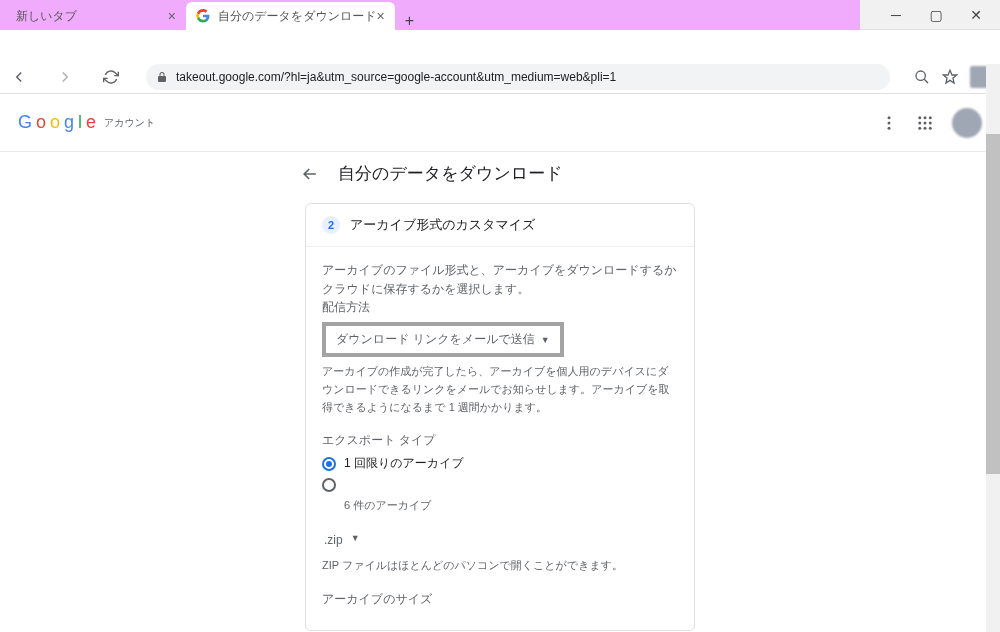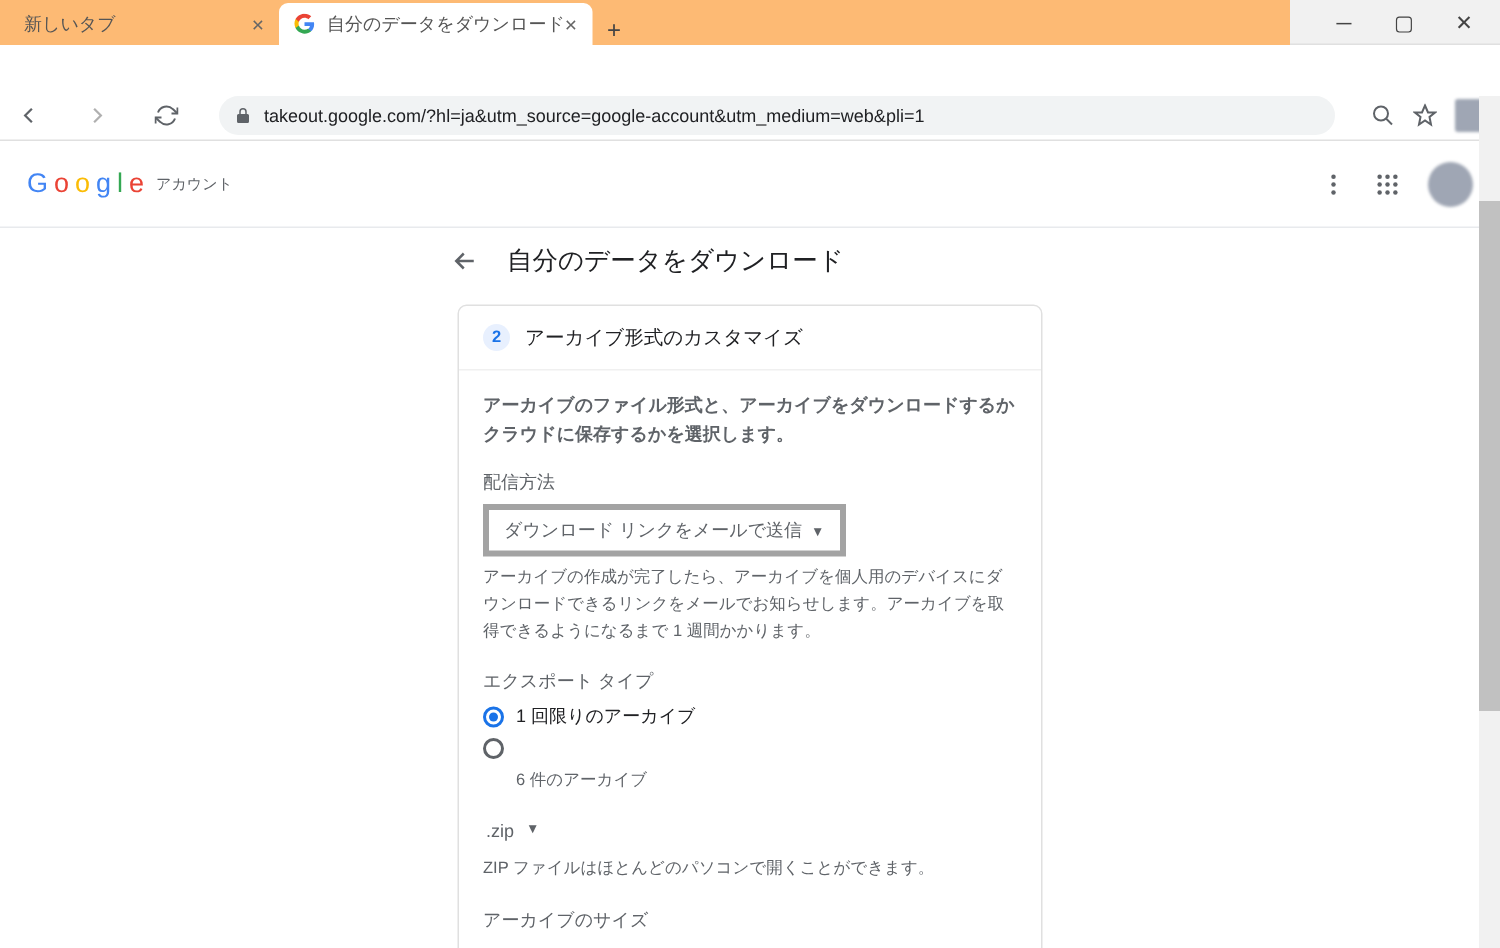--- a/index.html
+++ b/index.html
@@ -3,21 +3,21 @@
 <meta charset="utf-8">
 <style>
 * { box-sizing: border-box; margin: 0; padding: 0; }
 body { font-family: "Segoe UI", Arial, sans-serif; font-size: 13px; color: #202124; background: #fff; width: 1000px; height: 632px; overflow: hidden; }
 
 
 .window-controls { height: 30px; display: flex; justify-content: flex-end; align-items: center; padding-right: 4px; background: #f1f1f1; border-bottom: 1px solid #e0e0e0; }
 .window-controls span { width: 40px; text-align: center; font-size: 14px; color: #444; }
 
 
-.tab-bar { height: 30px; background: #fdba74; display: flex; align-items: flex-end; padding-left: 6px; position: absolute; top: 0; left: 0; right: 140px; }
+.tab-bar { height: 30px; background: #f0abfc; display: flex; align-items: flex-end; padding-left: 6px; position: absolute; top: 0; left: 0; right: 140px; }
 .tab { display: flex; align-items: center; height: 28px; padding: 0 10px; font-size: 12px; color: #555; min-width: 180px; position: relative; border-radius: 6px 6px 0 0; }
 .tab.active { background: #fff; }
 .tab .favicon { width: 14px; height: 14px; margin-right: 8px; display: inline-flex; align-items: center; justify-content: center; }
 .tab .close { margin-left: auto; color: #666; font-size: 14px; }
 .newtab { padding: 0 10px; font-size: 16px; color: #444; }
 
 
 .toolbar { height: 34px; display: flex; align-items: center; padding: 0 8px; gap: 24px; border-bottom: 1px solid #e0e0e0; margin-top: 30px; background: #fff; }
 .nav-btn { width: 22px; height: 22px; display: flex; align-items: center; justify-content: center; color: #5f6368; }
 .omnibox { flex: 1; height: 26px; background: #f1f3f4; border-radius: 13px; display: flex; align-items: center; padding: 0 10px; color: #5f6368; font-size: 12px; gap: 8px; }
@@ -37,21 +37,21 @@
 .title-row { display: flex; align-items: center; gap: 18px; padding: 10px 0 18px 300px; font-size: 17px; color: #202124; }
 
 
 .card-wrap { display: flex; justify-content: center; }
 .card { width: 390px; border: 1px solid #e0e0e0; border-radius: 6px; padding: 0 0 16px 0; font-size: 12px; color: #5f6368; }
 .card-header { display: flex; align-items: center; gap: 10px; padding: 12px 16px; border-bottom: 1px solid #f0f0f0; }
 .step-num { width: 18px; height: 18px; border-radius: 50%; background: #e8f0fe; color: #1a73e8; display: flex; align-items: center; justify-content: center; font-size: 11px; font-weight: 600; }
 .card-title { color: #202124; font-size: 13px; }
 
 .card-body { padding: 14px 16px 0 16px; }
-.intro { line-height: 1.6; margin-bottom: 14px; font-weight: bold; }
+.intro { line-height: 1.6; margin-bottom: 0; }
 
 .section-label { color: #5f6368; font-size: 12px; margin-bottom: 6px; }
 
 .select-box { border: 4px solid #a3a3a3; padding: 5px 10px; display: inline-flex; align-items: center; gap: 6px; color: #5f6368; font-size: 12px; }
 .dd-arrow { font-size: 9px; color: #5f6368; }
 .desc { margin-top: 6px; line-height: 1.6; font-size: 11px; }
 
 .group { margin-top: 16px; }
 .radio-row { display: flex; align-items: center; gap: 8px; margin: 6px 0; color: #202124; }
 .radio { width: 14px; height: 14px; border-radius: 50%; border: 2px solid #5f6368; display: inline-block; position: relative; }

